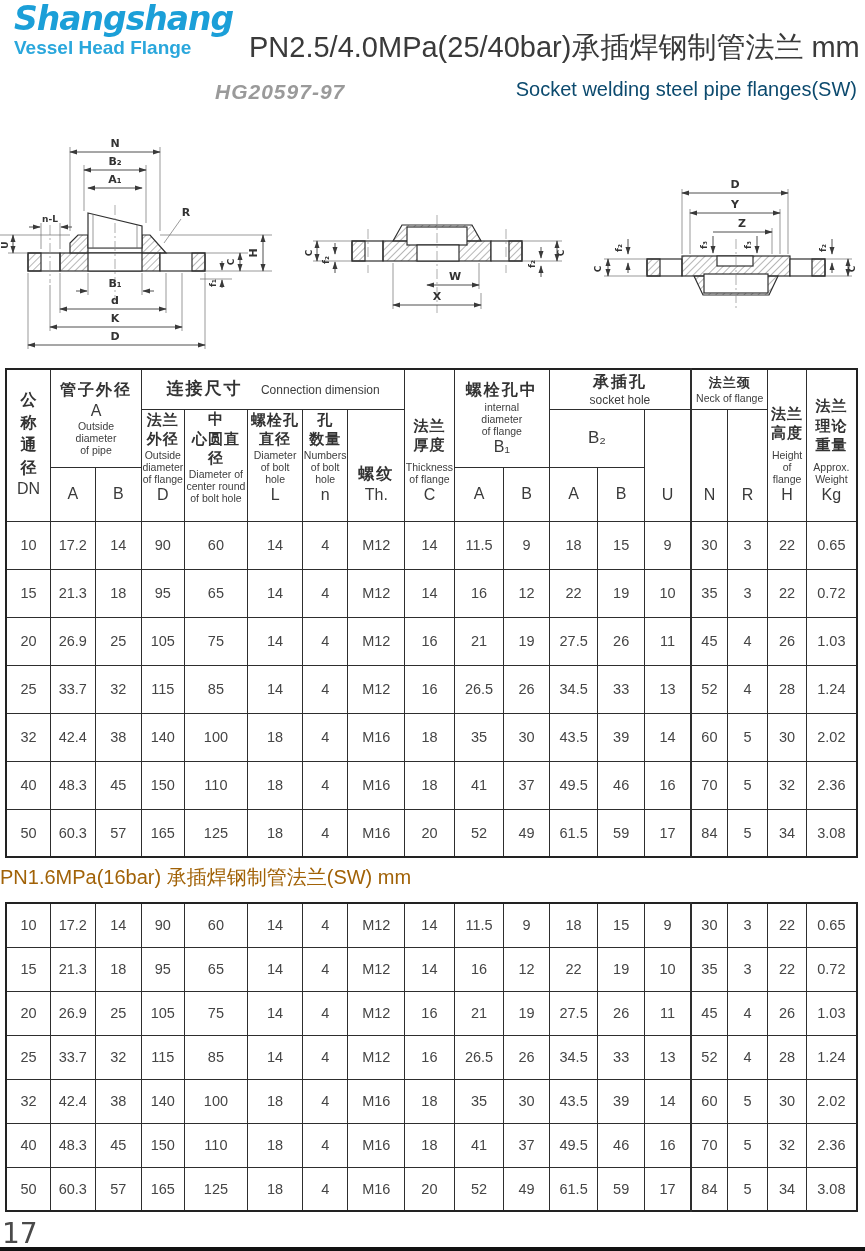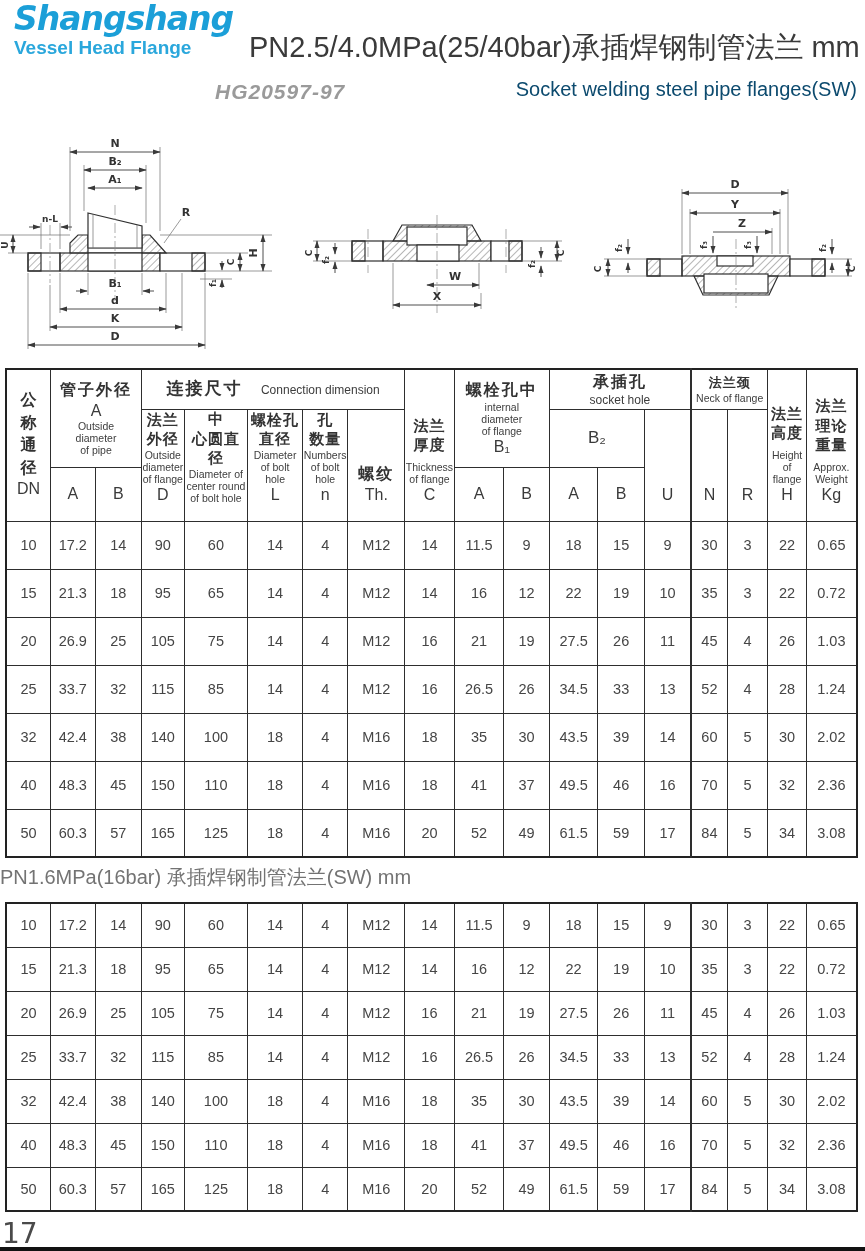--- a/index.html
+++ b/index.html
@@ -53,21 +53,21 @@
   .vcell{display:flex;flex-direction:column;align-items:center;justify-content:flex-end;
          box-sizing:border-box;padding:5px 0 15px 0;}
   .vend{justify-content:flex-end;}
   .vmid{justify-content:center;}
   .h150{height:148px;} .h110{height:108px;}
   .c-neck .zh1{font-size:13px;letter-spacing:1px;}
   .c-conn .zh1{font-size:17px;}
   .gap8{height:6px;}
 
   
-  .sec2-title{position:absolute;left:0px;top:864px;font-size:20px;color:#737373;white-space:nowrap;}
+  .sec2-title{position:absolute;left:0px;top:864px;font-size:20px;color:#a16207;white-space:nowrap;}
   .pageno{position:absolute;left:2px;top:1217px;font-size:28px;color:#4a4a4a;
           font-family:"DejaVu Sans",sans-serif;}
   .bottom-rule{position:absolute;left:0;bottom:0;width:100%;height:4px;background:#121212;}
 </style>
 </head>
 <body>
 
 <div class="page">
 
   <div class="logo">

